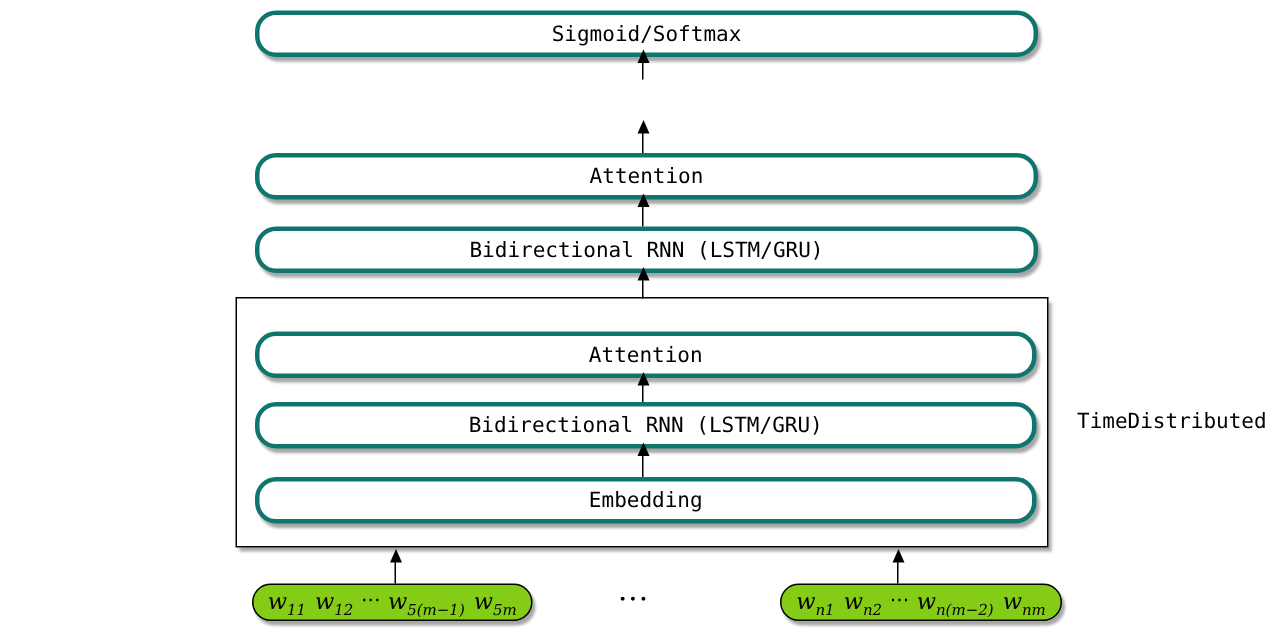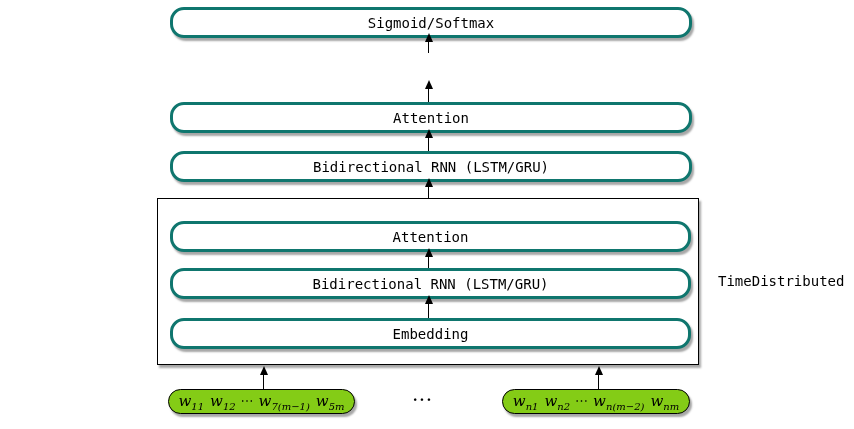--- a/index.html
+++ b/index.html
@@ -106,27 +106,27 @@
     </div>
   <div class="arrow" style="left:594px; top:366px; height:23px">
       <div class="head"></div>
       <div class="shaft"></div>
     </div>
 
   <div class="word-pill" style="left:168px; width:185px">
     <span class="tok"><span>w</span><sub>11</sub></span>
       <span class="tok"><span>w</span><sub>12</sub></span>
       <span class="tok-dots">⋯</span>
-      <span class="tok"><span>w</span><sub>7(m−1)</sub></span>
+      <span class="tok"><span>w</span><sub>5(m−1)</sub></span>
       <span class="tok"><span>w</span><sub>5m</sub></span>
   </div>
 
   <div class="mid-dots">···</div>
 
-  <div class="word-pill" style="left:502px; width:186px">
+  <div class="word-pill" style="left:520px; width:186px">
     <span class="tok"><span>w</span><sub>n1</sub></span>
       <span class="tok"><span>w</span><sub>n2</sub></span>
       <span class="tok-dots">⋯</span>
       <span class="tok"><span>w</span><sub>n(m−2)</sub></span>
       <span class="tok"><span>w</span><sub>nm</sub></span>
   </div>
 
 </div>
 
 </body></html>

